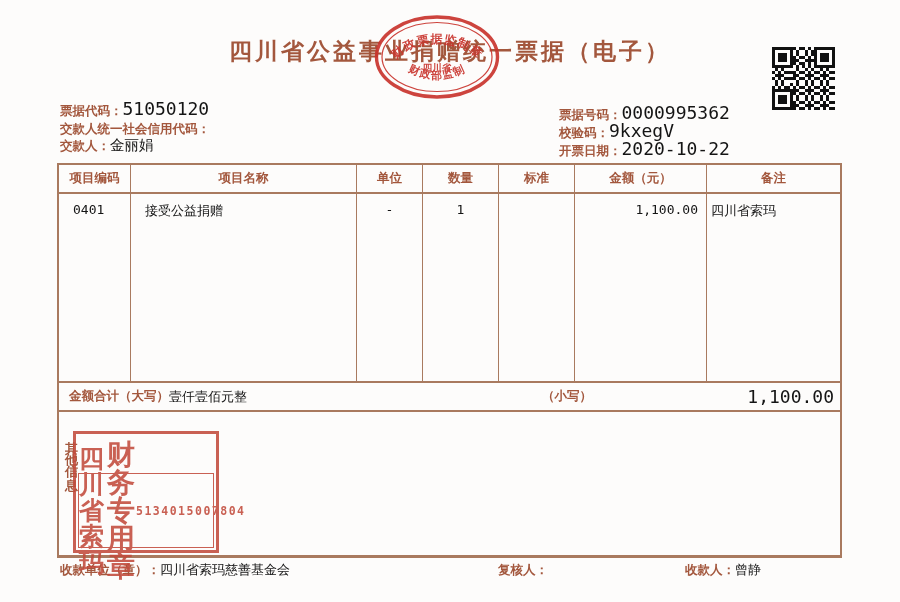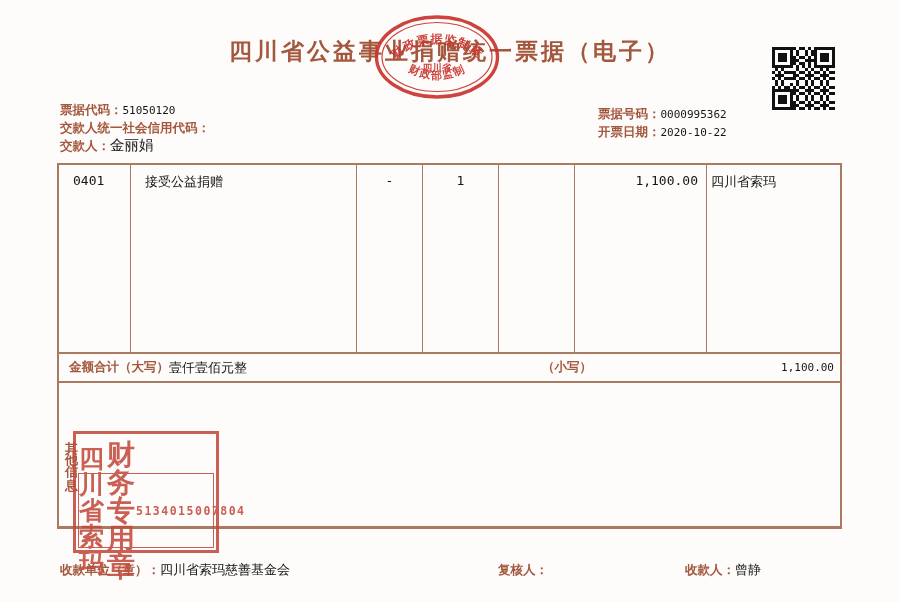--- a/index.html
+++ b/index.html
@@ -5,37 +5,37 @@
   :root{
     --accent:#a3573d; --border:#a97a5f; --sealRed:#c9352e; --stampRed:#c24b3c; --text:#141414;
   }
   html,body{margin:0;padding:0;}
   body{width:900px;height:602px;background:#fdfcfb;overflow:hidden;
        font-family:"DejaVu Sans","Liberation Sans",sans-serif;color:var(--text);}
   .page{position:relative;width:736px;height:602px;}
 
   .lbl{color:var(--accent);font-weight:bold;font-family:"DejaVu Serif","Liberation Serif",serif;font-size:12.5px;}
   .cn{font-size:13px;color:var(--text);}
-  .mono{font-family:"DejaVu Sans Mono","Liberation Mono",monospace;font-size:11px;color:var(--text);}
+  .mono{font-family:"DejaVu Sans Mono","Liberation Mono",monospace;font-size:18px;color:var(--text);}
 
   .title{position:absolute;left:0;top:36px;width:900px;text-align:center;
          font-family:"DejaVu Serif","Liberation Serif",serif;font-weight:bold;
          font-size:23px;letter-spacing:3px;color:var(--accent);}
 
   .oval-seal{position:absolute;left:373px;top:14px;width:128px;height:86px;opacity:.92;z-index:4;}
   .oval-seal text{fill:var(--sealRed);font-family:"DejaVu Serif","Liberation Serif",serif;font-weight:bold;}
   .st{font-size:12px;letter-spacing:1px;}
   .sb{font-size:11px;letter-spacing:1px;}
   .sc{font-size:9.5px;}
 
   .qr{position:absolute;left:772px;top:47px;width:63px;height:63px;}
 
   .info{position:absolute;line-height:18px;white-space:nowrap;}
   .info-left{left:60px;top:100px;}
-  .info-right{left:598px;top:104px;}
+  .info-right{left:559px;top:104px;}
   .iline{height:18px;}
   .payer-val{font-size:14.5px;}
 
   .table{position:absolute;left:57px;top:163px;width:785px;box-sizing:border-box;
          border:2px solid var(--border);border-bottom-width:3px;background:transparent;}
   .hrow,.brow{display:grid;grid-template-columns:72px 226px 66px 76px 76px 132px auto;}
   .hrow{height:27px;border-bottom:2px solid var(--border);}
   .hrow .c{display:flex;align-items:center;justify-content:center;border-right:1px solid var(--border);
            font-size:12.5px;}
   .brow{height:187px;border-bottom:2px solid var(--border);}
@@ -354,25 +354,37 @@
     <div class="iline">
       <span class="lbl">交款人：</span><span class="cn payer-val">金丽娟</span>
     </div>
   </div>
 
   <div class="info info-right">
     <div class="iline">
       <span class="lbl">票据号码：</span><span class="mono">0000995362</span>
     </div>
     <div class="iline">
+      <span class="lbl">校验码：</span><span class="mono">9kxegV</span>
+    </div>
+    <div class="iline">
       <span class="lbl">开票日期：</span><span class="mono">2020-10-22</span>
     </div>
   </div>
 
   <div class="table">
+    <div class="hrow">
+      <div class="c lbl">项目编码</div>
+      <div class="c lbl">项目名称</div>
+      <div class="c lbl">单位</div>
+      <div class="c lbl">数量</div>
+      <div class="c lbl">标准</div>
+      <div class="c lbl">金额（元）</div>
+      <div class="c lbl">备注</div>
+    </div>
     <div class="brow">
       <div class="c al mono">0401</div>
       <div class="c al cn">接受公益捐赠</div>
       <div class="c ac mono">-</div>
       <div class="c ac mono">1</div>
       <div class="c ac mono"></div>
       <div class="c ar mono">1,100.00</div>
       <div class="c cn" style="padding-left:4px;">四川省索玛</div>
     </div>
     <div class="trow">

